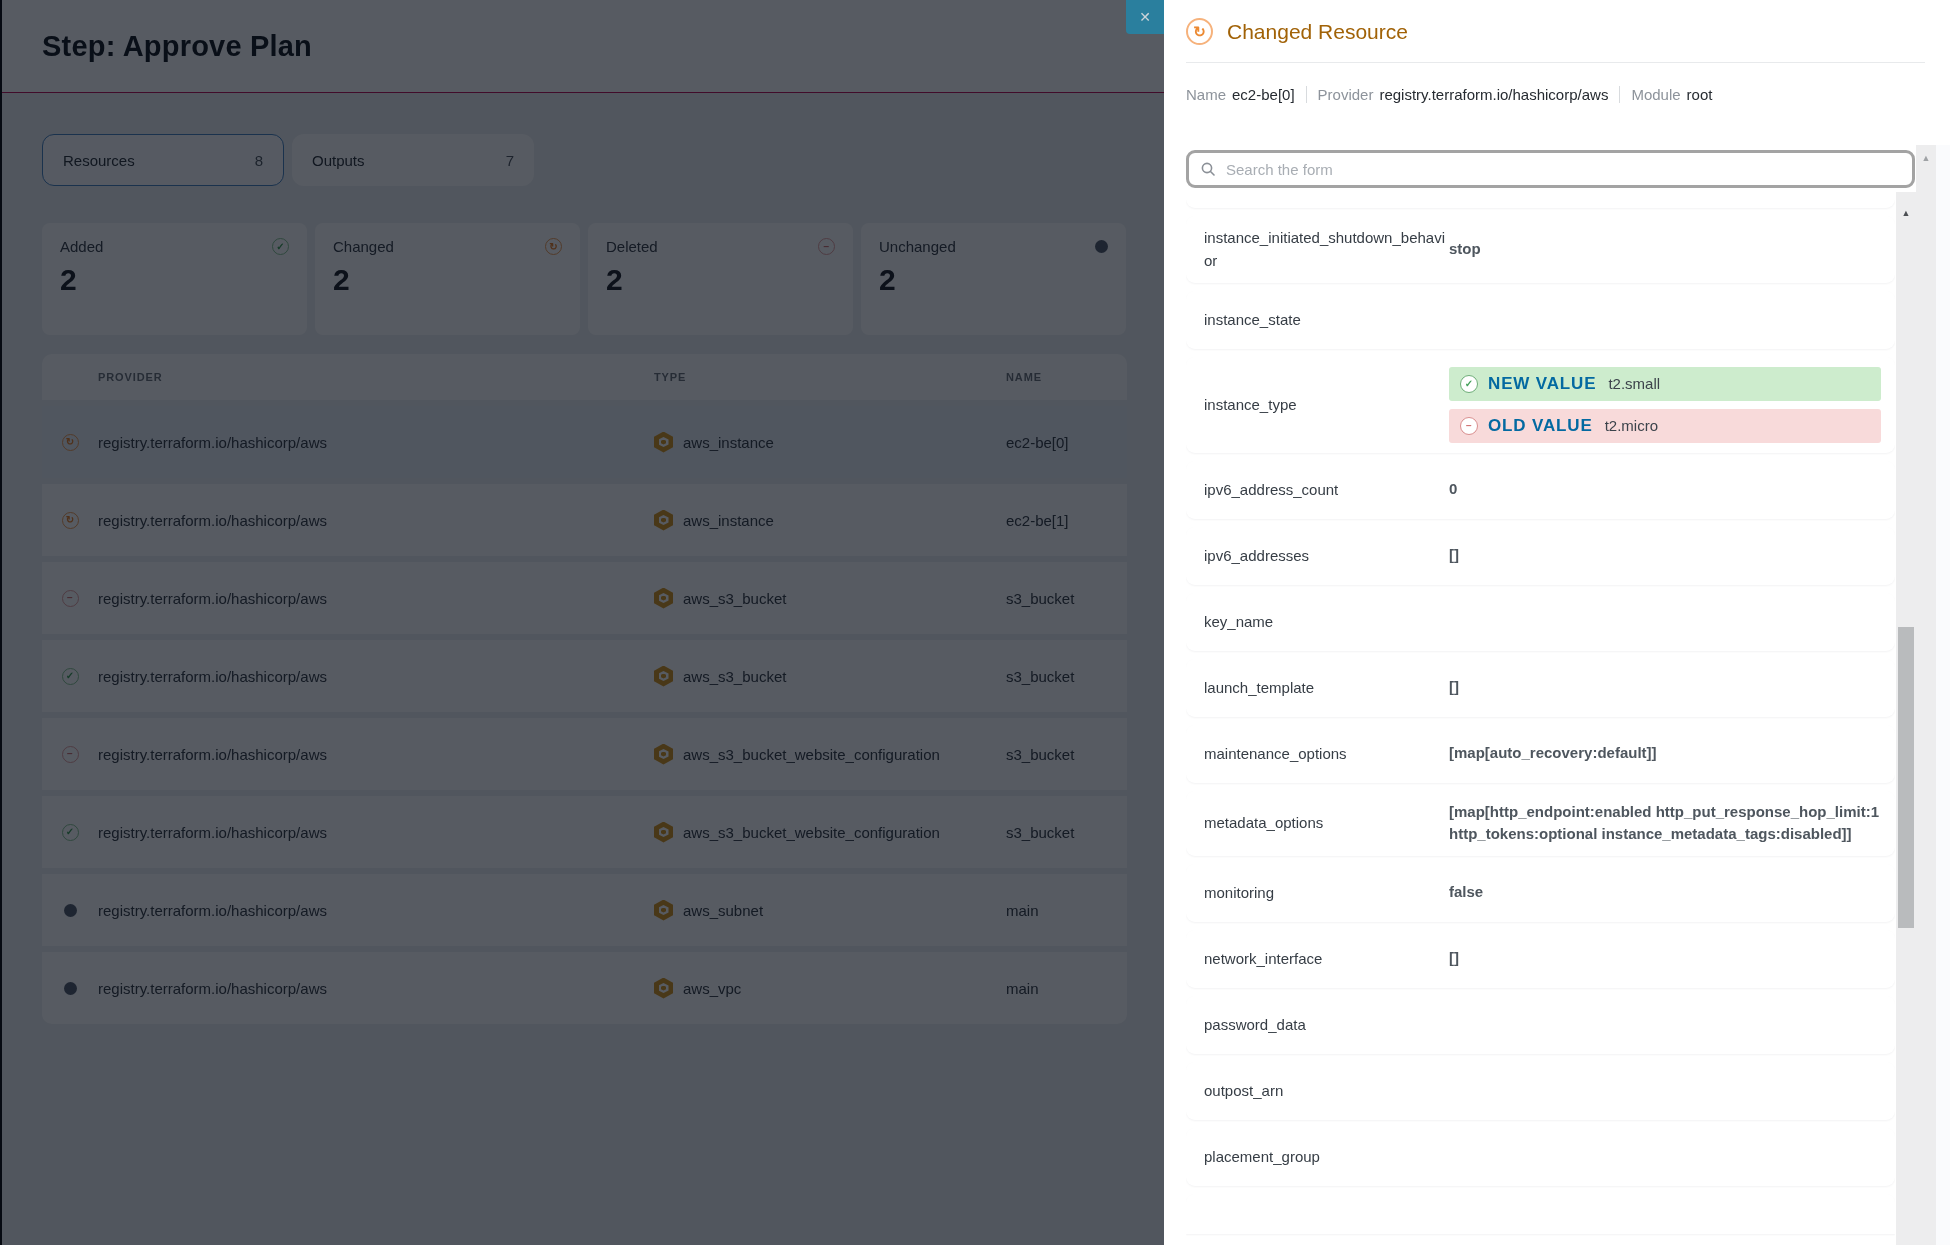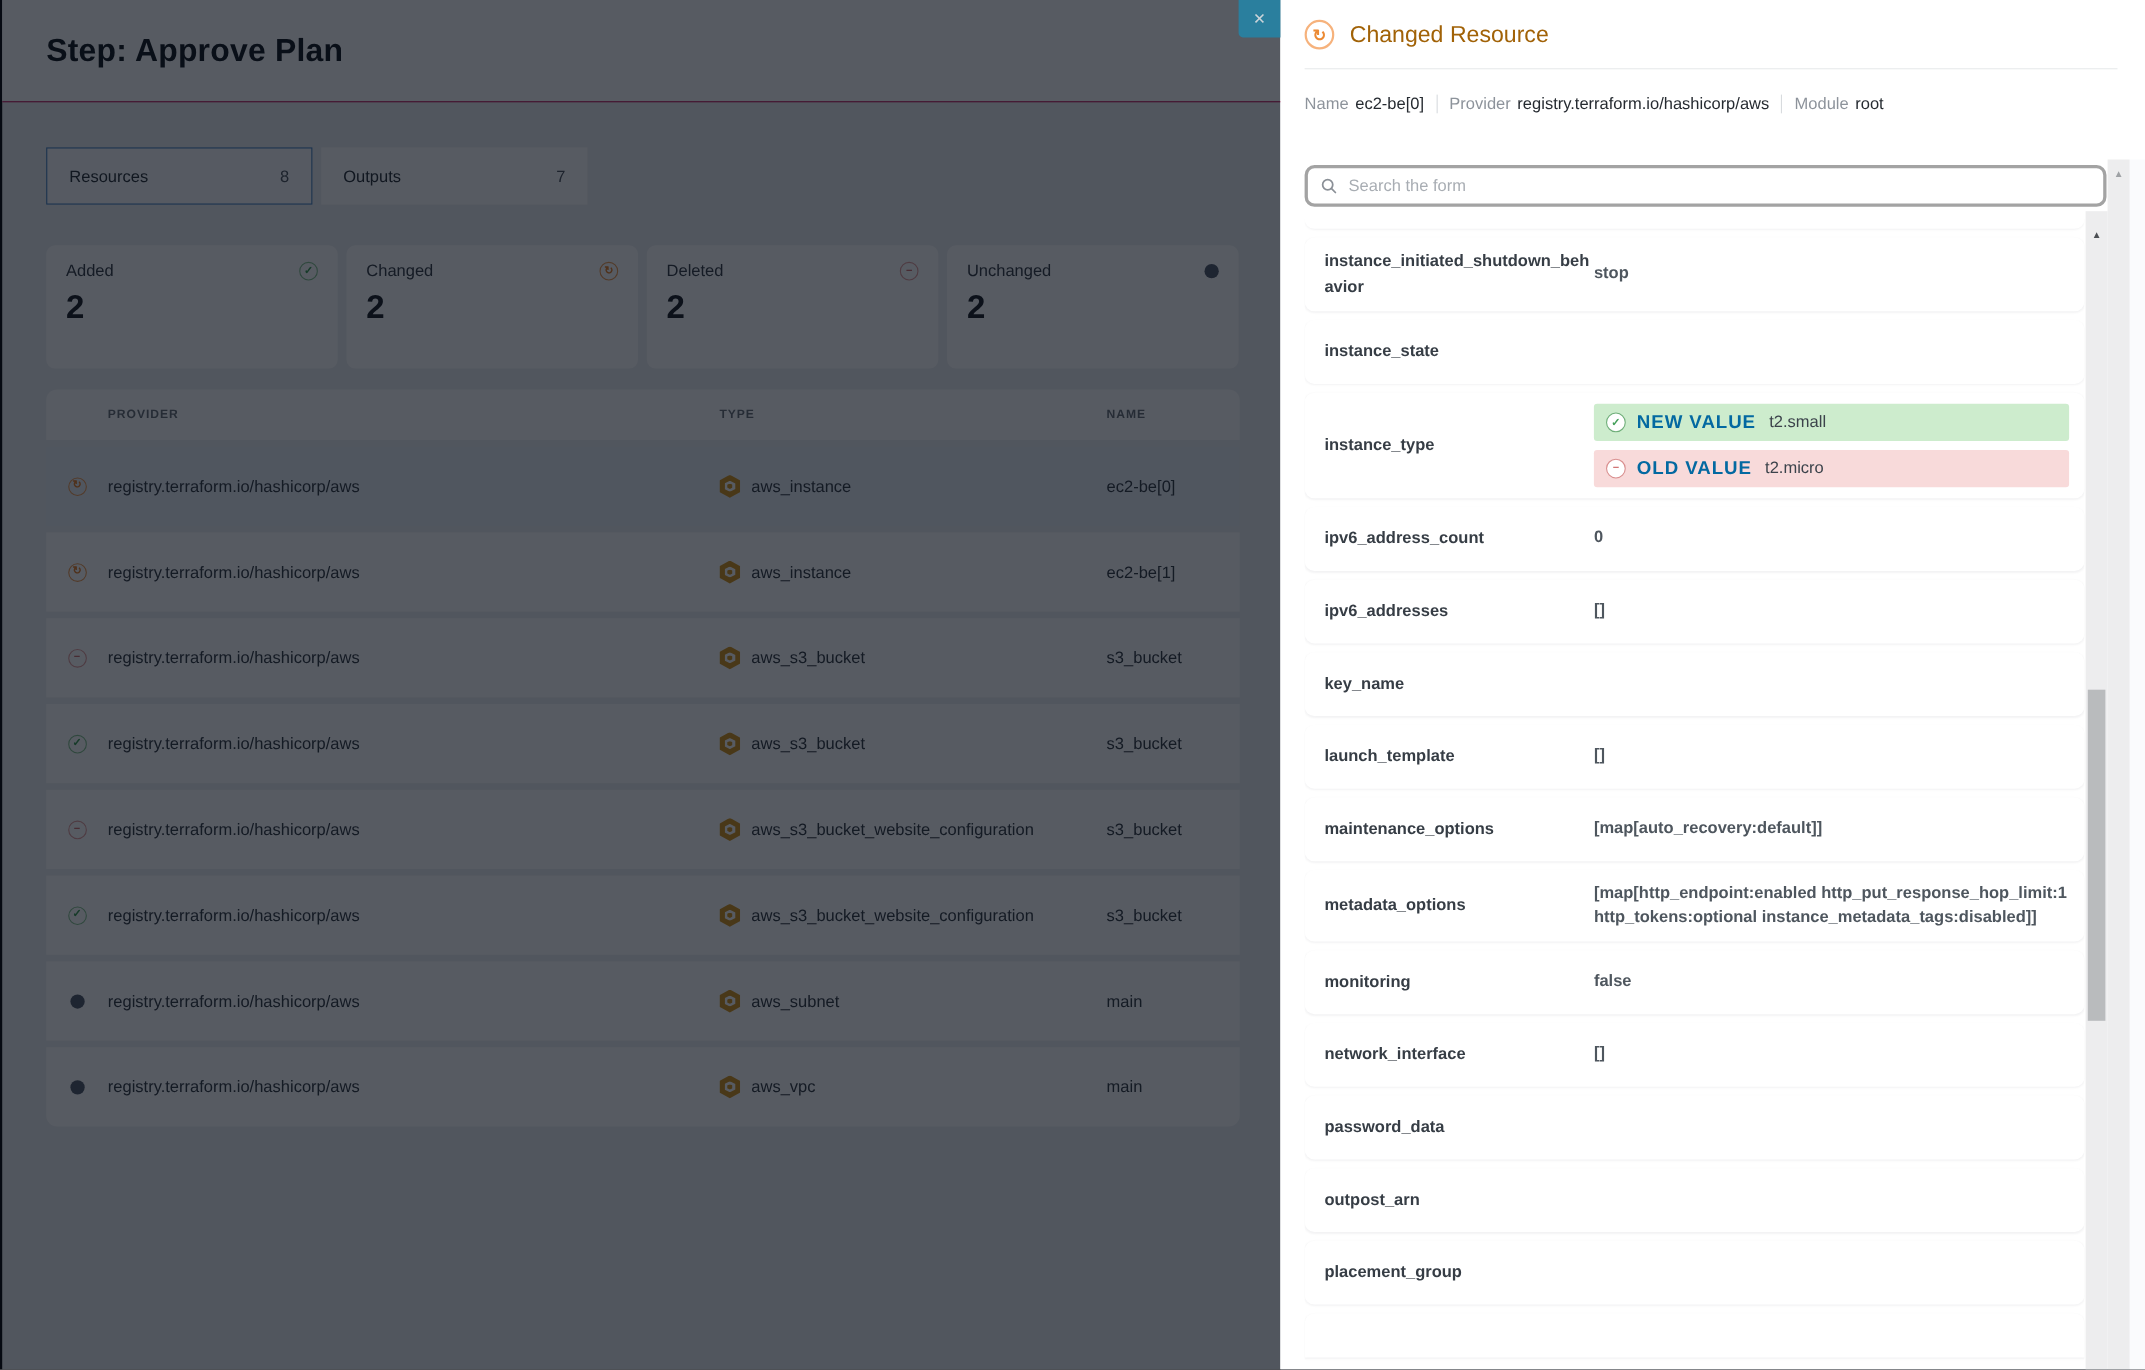--- a/index.html
+++ b/index.html
@@ -4,21 +4,21 @@
 <style>
   html,body{margin:0;padding:0;background:#202328;}
   body{width:1950px;height:1245px;position:relative;overflow:hidden;
        font-family:"Liberation Sans",sans-serif;-webkit-font-smoothing:antialiased;}
   
   .left-app{position:absolute;left:0;top:0;width:1950px;height:1245px;background:#eef0f2;border-left:2px solid #121417;box-sizing:border-box;}
   .app-header{height:92px;background:#ffffff;border-bottom:1px solid #be185d;display:flex;align-items:center;}
   .app-title{margin-left:40px;font-size:29px;font-weight:600;color:#1d2127;letter-spacing:.2px;}
   .app-body{padding-left:40px;}
   .tabs{display:flex;gap:8px;margin-top:41px;}
-  .tab{width:242px;height:52px;box-sizing:border-box;background:#ffffff;border-radius:0;
+  .tab{width:242px;height:52px;box-sizing:border-box;background:#ffffff;border-radius:12px;
        display:flex;align-items:center;justify-content:space-between;padding:0 20px;cursor:pointer;}
   .tab.active{border:1.5px solid #4c86c2;background:#fbfdff;}
   .tab .t-label{font-size:15px;color:#32383f;}
   .tab .t-count{font-size:15px;color:#555b63;}
   .cards{display:flex;gap:8px;margin-top:37px;}
   .card{width:265px;height:112px;box-sizing:border-box;background:#ffffff;border-radius:8px;padding:15px 18px;}
   .card-top{display:flex;align-items:center;justify-content:space-between;}
   .card-label{font-size:15px;color:#3e444c;}
   .card-count{font-size:30px;font-weight:600;color:#23272d;margin-top:8px;}
   .rtable{margin-top:19px;width:1085px;display:flex;flex-direction:column;gap:6px;}
@@ -69,21 +69,21 @@
   .inner-scroll{position:absolute;top:192px;left:732px;width:20px;bottom:0;background:#ededee;}
   .inner-scroll .arrow{position:absolute;top:16px;left:0;width:20px;text-align:center;font-size:9px;color:#4c4f53;cursor:pointer;}
   .inner-thumb{position:absolute;top:435px;left:2px;width:16px;height:301px;background:#b9bbbd;cursor:pointer;}
   
   .attr-list{position:absolute;top:198px;left:22px;width:709px;bottom:0;overflow:hidden;
              display:flex;flex-direction:column;gap:8px;}
   .sliver{background:#ffffff;border-radius:0 0 9px 9px;height:10px;flex:none;box-shadow:0 1px 2px rgba(15,20,30,.05);}
   .sliver.bottom{border-radius:9px 9px 0 0;height:40px;}
   .attr-row{background:#ffffff;border-radius:9px;min-height:58px;box-sizing:border-box;display:flex;align-items:center;
             padding:10px 14px 10px 18px;box-shadow:0 1px 2px rgba(15,20,30,.05);flex:none;}
-  .attr-name{width:245px;flex:none;font-size:15px;color:#363d45;line-height:1.55;word-break:break-all;font-weight:bold;}
+  .attr-name{width:245px;flex:none;font-size:15px;color:#363d45;line-height:1.55;word-break:break-all;}
   .attr-value{flex:1;font-size:15px;color:#4e565e;line-height:1.5;font-weight:bold;}
   .attr-value.clamp{max-width:450px;}
   .badges{flex:1;display:flex;flex-direction:column;gap:8px;}
   .badge{height:34px;border-radius:3px;display:flex;align-items:center;padding:0 11px;}
   .badge.new{background:#cdeccd;}
   .badge.old{background:#f8dada;}
   .badge .b-ring{width:18px;height:18px;border-radius:50%;background:#ffffff;box-sizing:border-box;border:1.5px solid;
                  display:flex;align-items:center;justify-content:center;font-size:10px;font-weight:700;flex:none;}
   .badge.new .b-ring{border-color:#6fae79;color:#44a05a;}
   .badge.old .b-ring{border-color:#d98f8f;color:#cf7070;}

